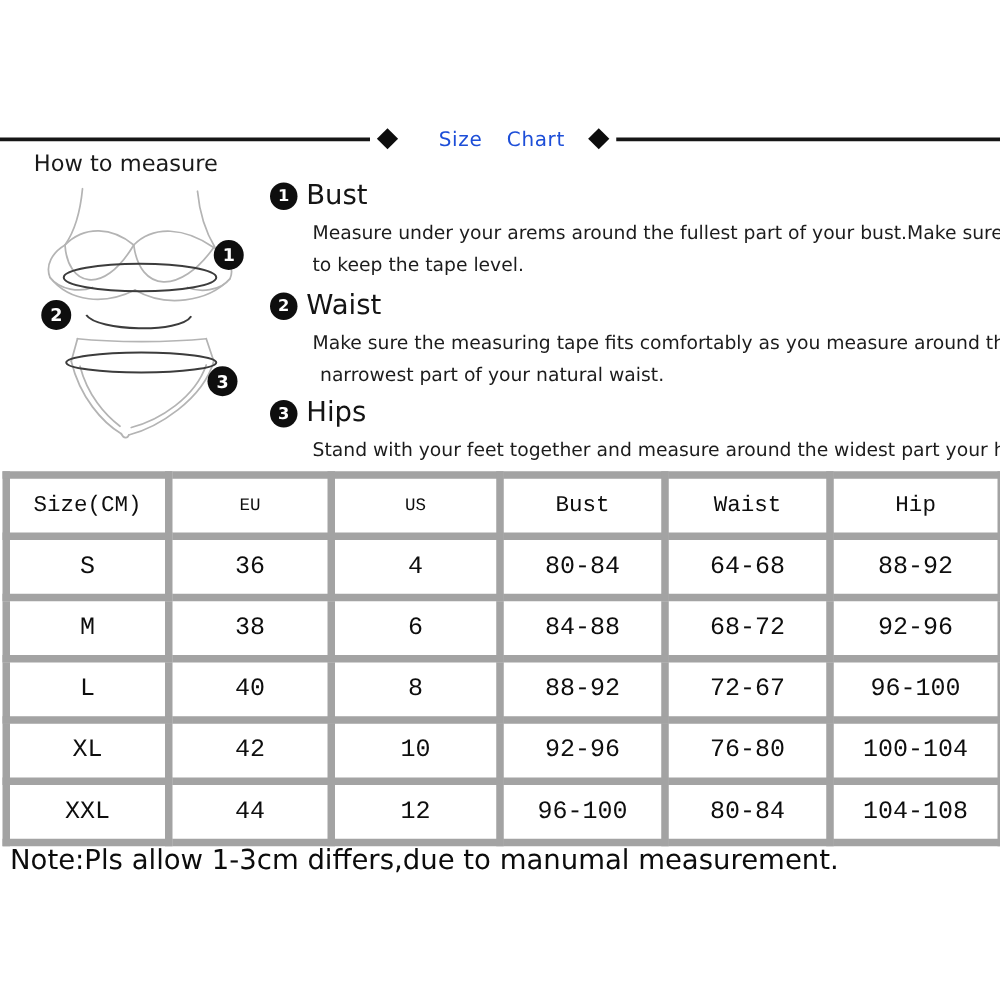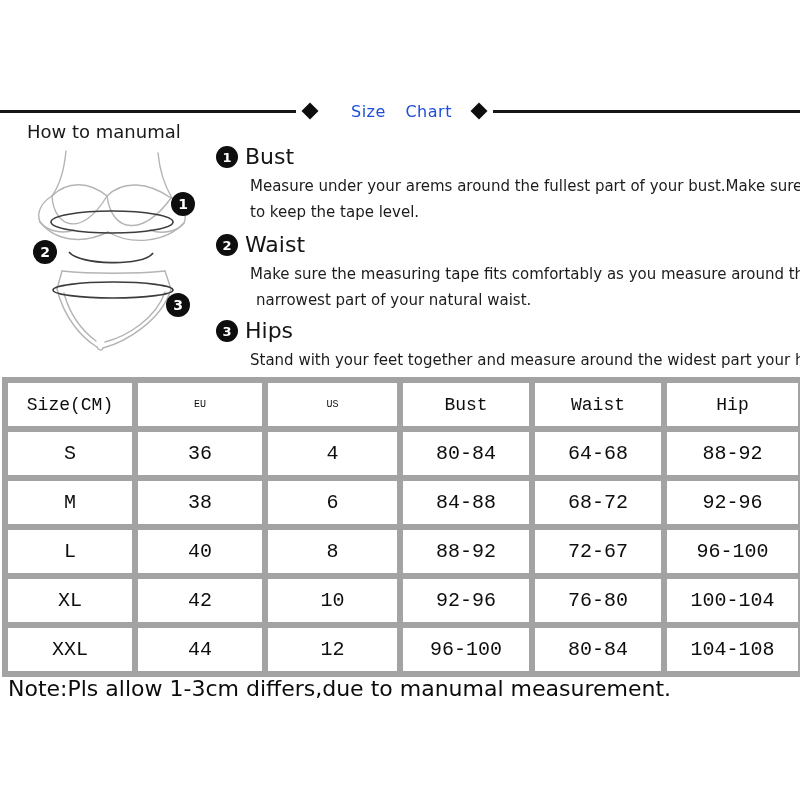--- a/index.html
+++ b/index.html
@@ -35,40 +35,40 @@
   .desc-line.indent { padding-left:6px; }
 
   
   .size-table { position:absolute; left:2px; top:377px; border-collapse:collapse; table-layout:fixed; width:796px; }
   .size-table th, .size-table td {
       border:6px solid #a3a3a3; text-align:center; vertical-align:middle;
       font-family:"Liberation Mono", monospace; font-weight:normal; color:#0e0e0e;
       overflow:hidden; white-space:nowrap;
   }
   .size-table th { height:49px; font-size:18px; }
-  .size-table th.th-sm { font-size:10px; }
+  .size-table th.th-sm { font-size:14px; }
   .size-table td { height:49px; font-size:20px; }
 
   
   .note { position:absolute; left:8px; top:676px; font-size:22px; color:#0c0c0c; }
 </style>
 </head>
 <body>
 
 <div class="canvas">
 
   <div class="title-row">
     <div class="hline left"></div>
     <div class="diamond d-left"></div>
     <div class="page-title">Size Chart</div>
     <div class="diamond d-right"></div>
     <div class="hline right"></div>
   </div>
 
-  <div class="htm-title">How to manumal</div>
+  <div class="htm-title">How to measure</div>
 
   <svg class="figure" width="200" height="215" viewBox="0 0 200 215" fill="none">
     <g stroke="#b4b4b4" stroke-width="1.4" fill="none" stroke-linecap="round">
 
       <path d="M46,11 C44,32 39,46 32,56"></path>
       <path d="M138,13 C140,34 146,48 152,58"></path>
 
       <path d="M32,56 C48,40 70,42 87,56"></path>
       <path d="M87,56 C103,40 128,42 151,58"></path>
 

